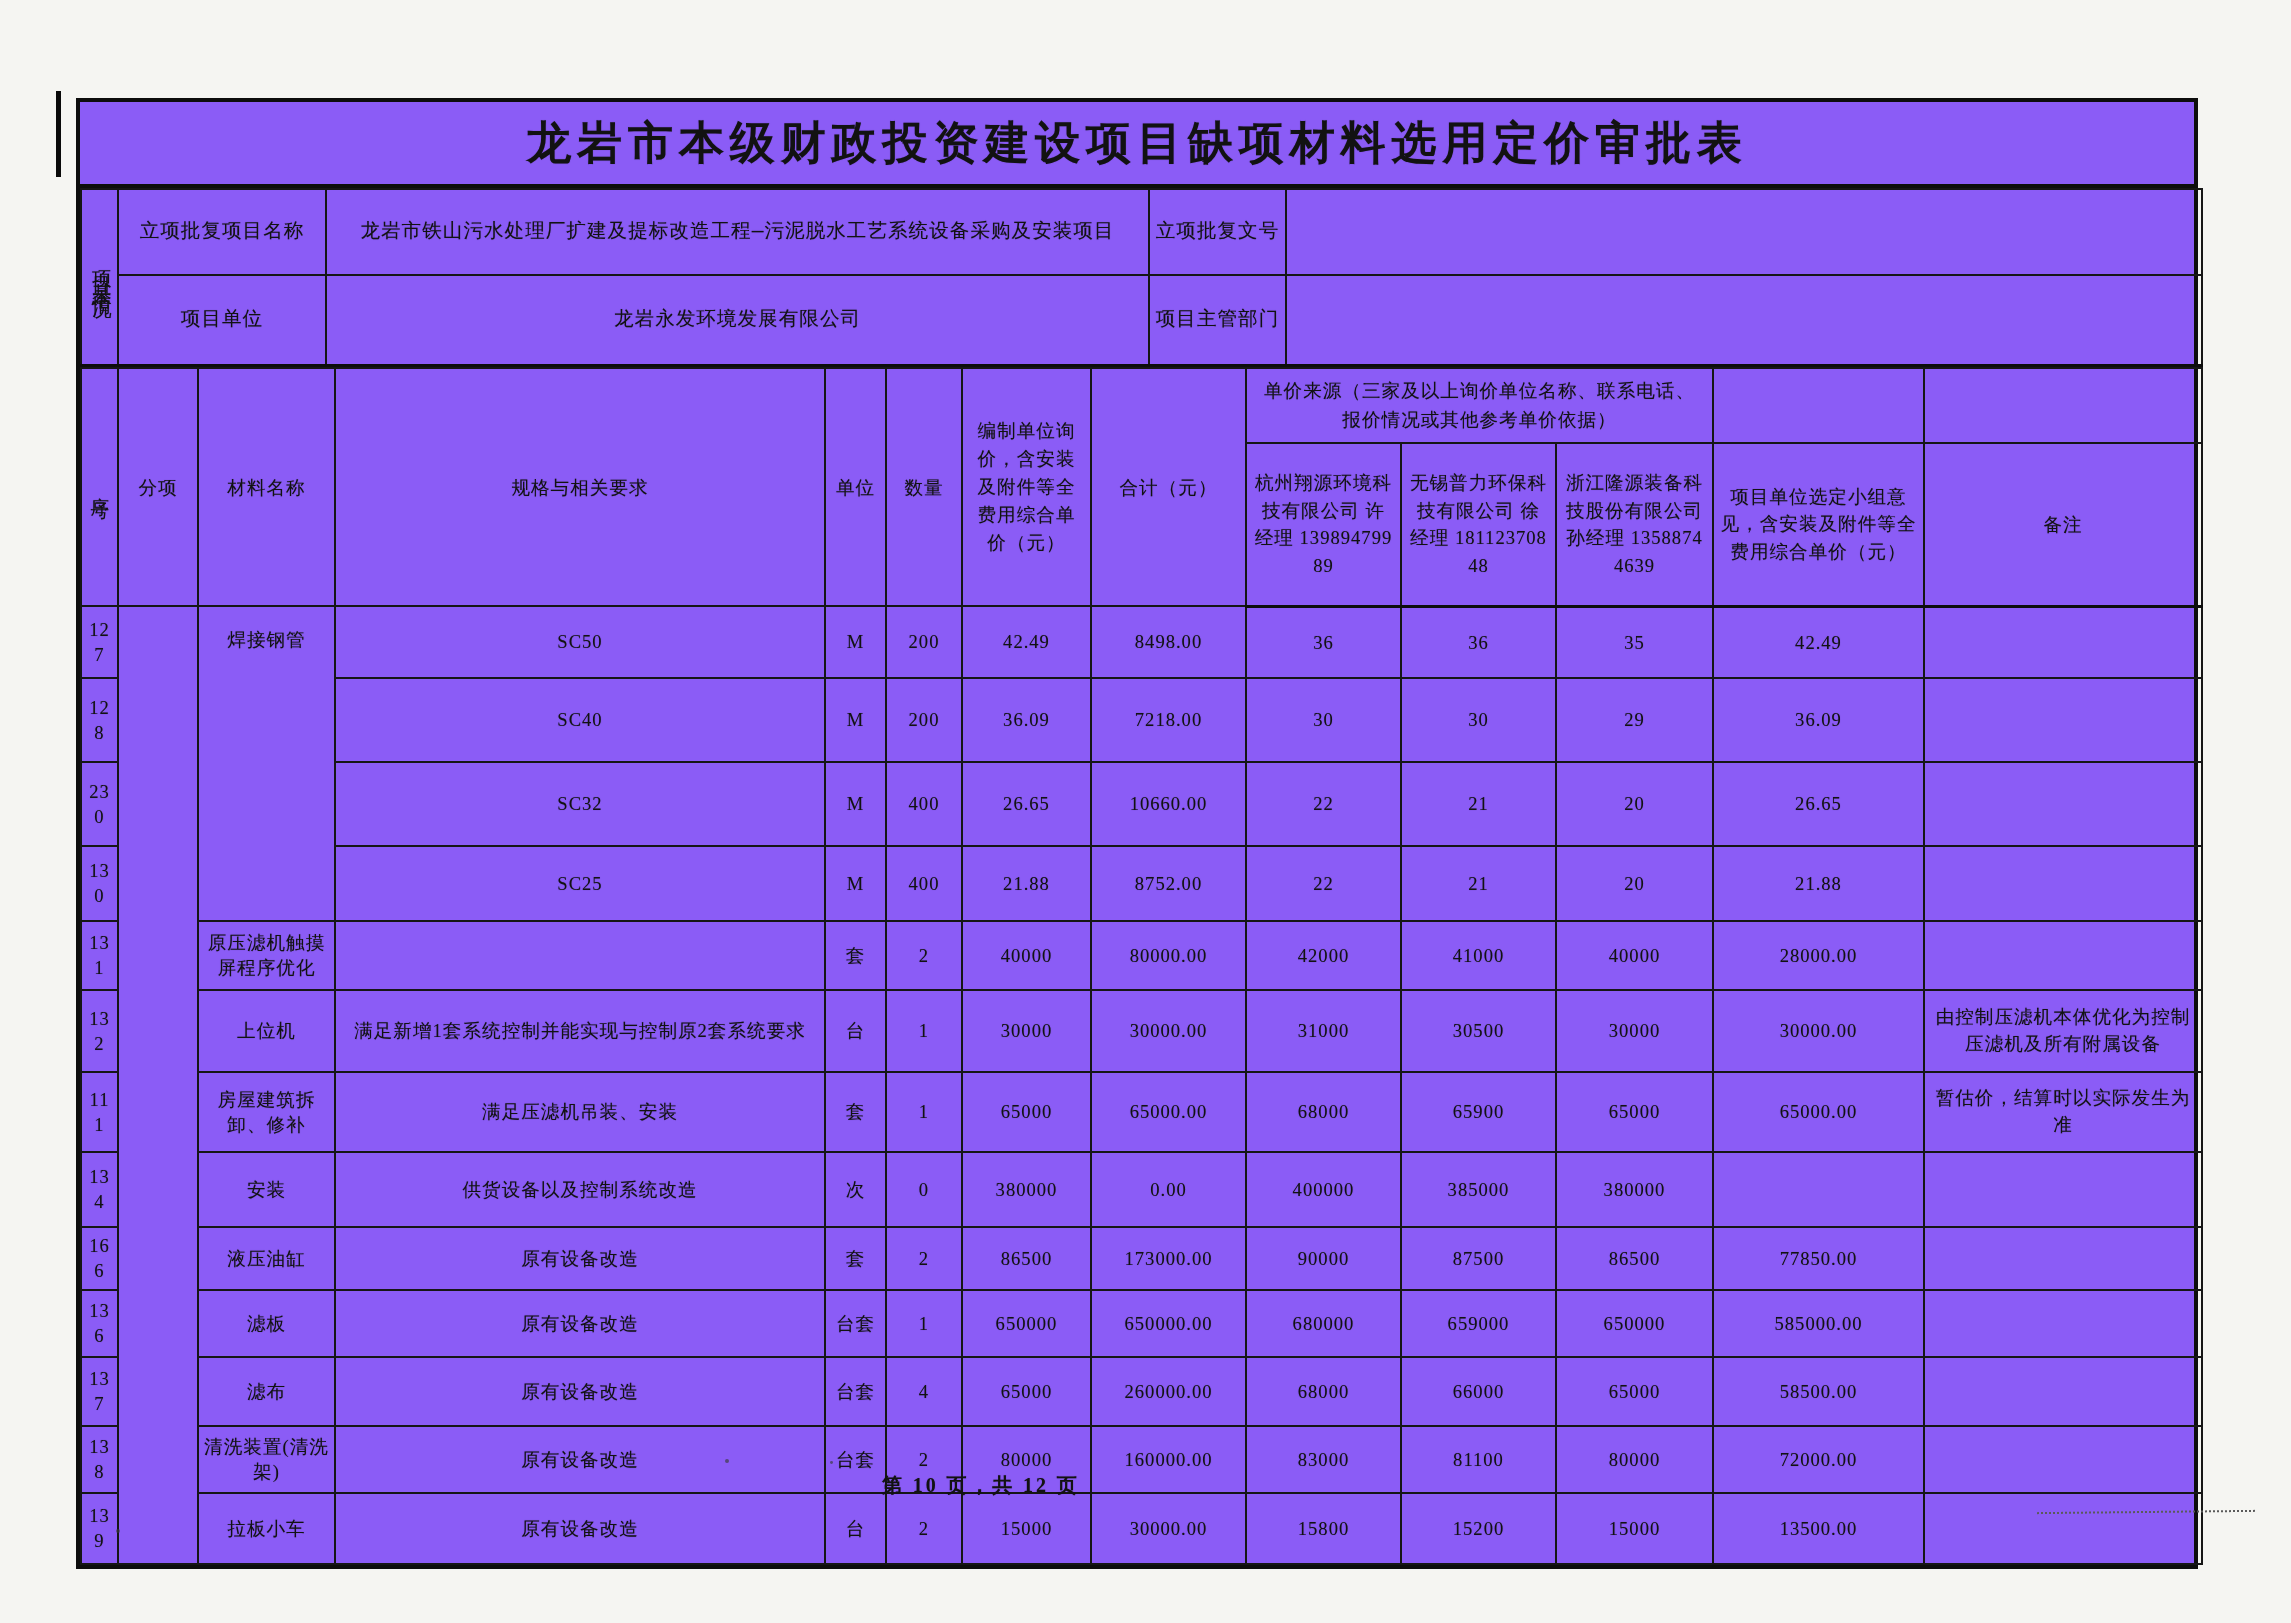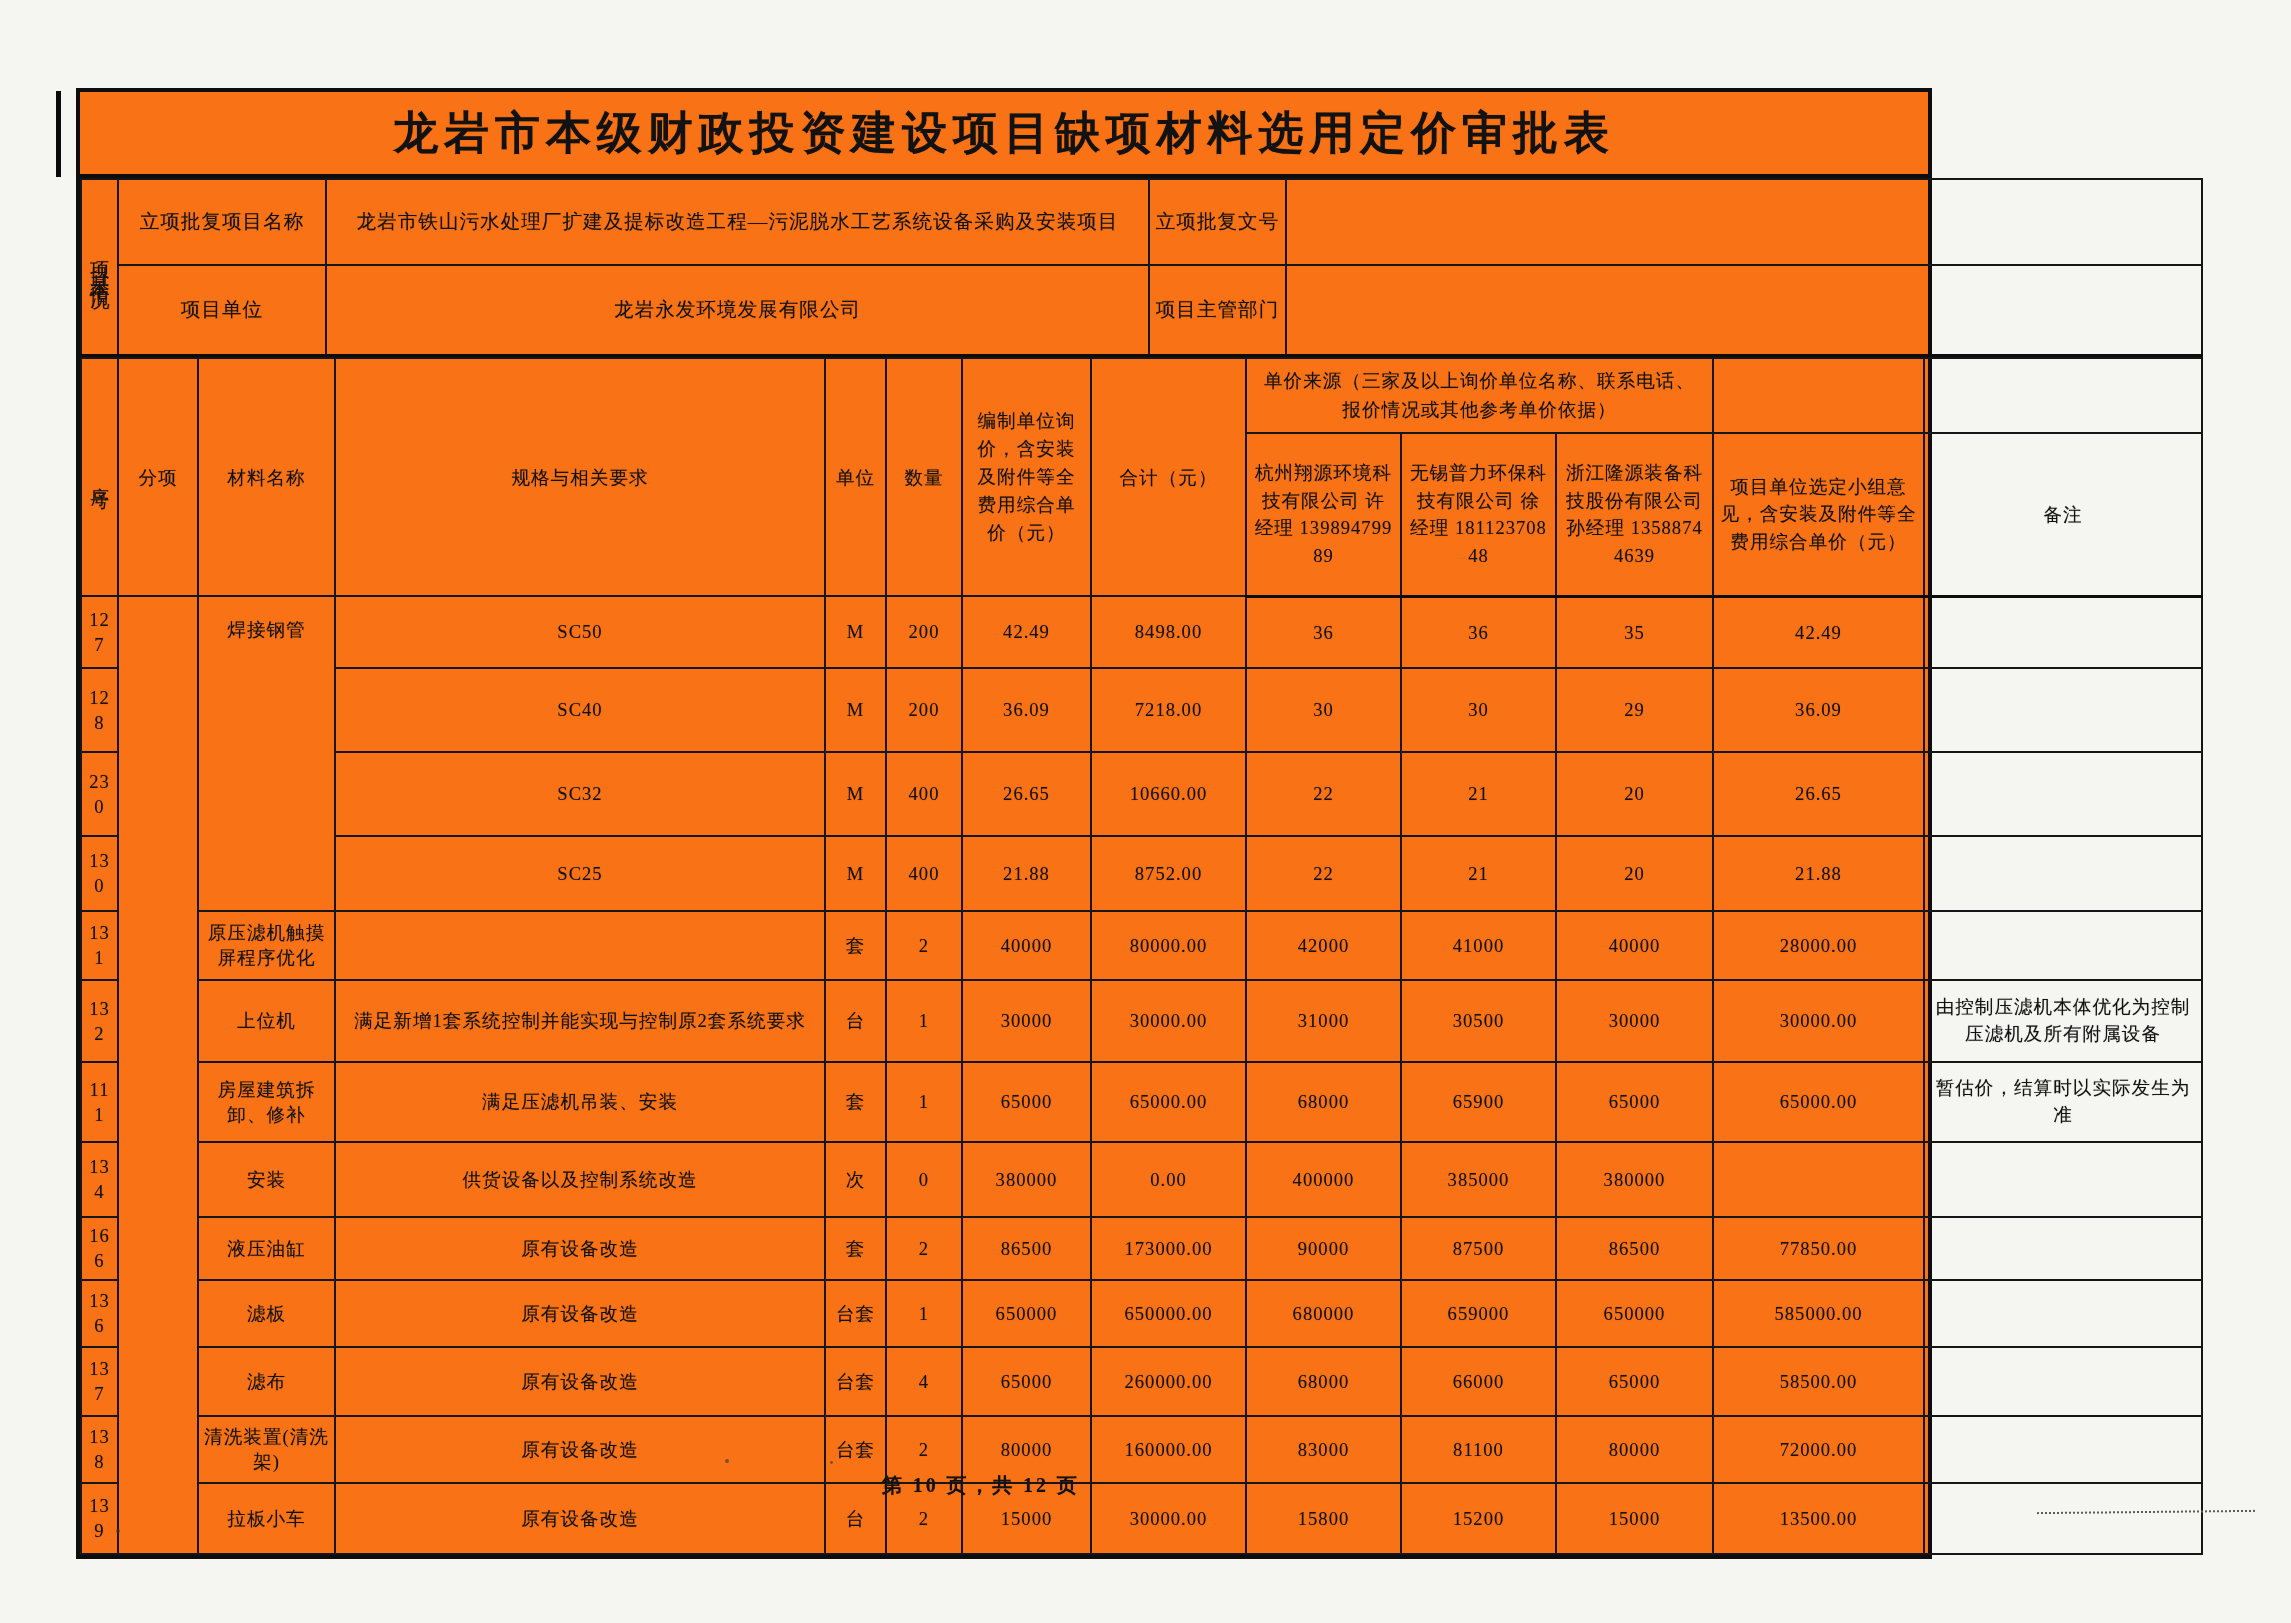--- a/index.html
+++ b/index.html
@@ -6,40 +6,40 @@
   body{
     width:2292px;height:1623px;
     background:#f5f5f2;
     font-family:"Liberation Serif","DejaVu Serif",serif;
     color:#121212;
     position:relative;
     overflow:hidden;
   }
   .page{position:absolute;inset:0;}
   .sheet{
-    position:absolute;left:76px;top:88px;width:1856px;
+    position:absolute;left:76px;top:98px;width:2122px;
     box-sizing:border-box;border:4.9px solid #0d0d0d;
-    background:#f97316;
+    background:#8b5cf6;
     text-shadow:0 0 1px rgba(20,20,20,.35);
   }
   .title{
     height:82px;line-height:82px;text-align:center;
     font-size:45px;font-weight:bold;letter-spacing:5.9px;
     border-bottom:4.9px solid #0d0d0d;white-space:nowrap;
   }
   table{border-collapse:collapse;table-layout:fixed;width:100%;}
   td{
     border:2.9px solid #161616;text-align:center;vertical-align:middle;
     padding:2px 3.9px;font-size:18.6px;letter-spacing:1px;line-height:1.35;
     overflow:hidden;word-break:break-all;
   }
   .meta{border-bottom:3.9px solid #0d0d0d;}
   .meta .mrowA td{height:80px;}
   .meta .mrowB td{height:84px;margin-top:37px;}
-  .meta td{font-size:19.6px;}
+  .meta td{font-size:19.6px;font-family:Liberation Mono, monospace;}
   .vert{
     display:inline-block;writing-mode:vertical-rl;text-orientation:upright;
     letter-spacing:5.9px;line-height:1.1;
   }
   .main tr.h1 td{height:69px;}
   .main tr.h2 td{height:153px;border-bottom:3.9px solid #0d0d0d;}
   .main .srchead{line-height:1.55;padding:2px 11.8px;}
   .main .wraphead{line-height:1.5;padding:3.9px 5.9px;}
   .vtop{vertical-align:top;padding-top:20px;}
   tr.r0 td{height:65px;}  tr.r1 td{height:78px;}  tr.r2 td{height:78px;}

